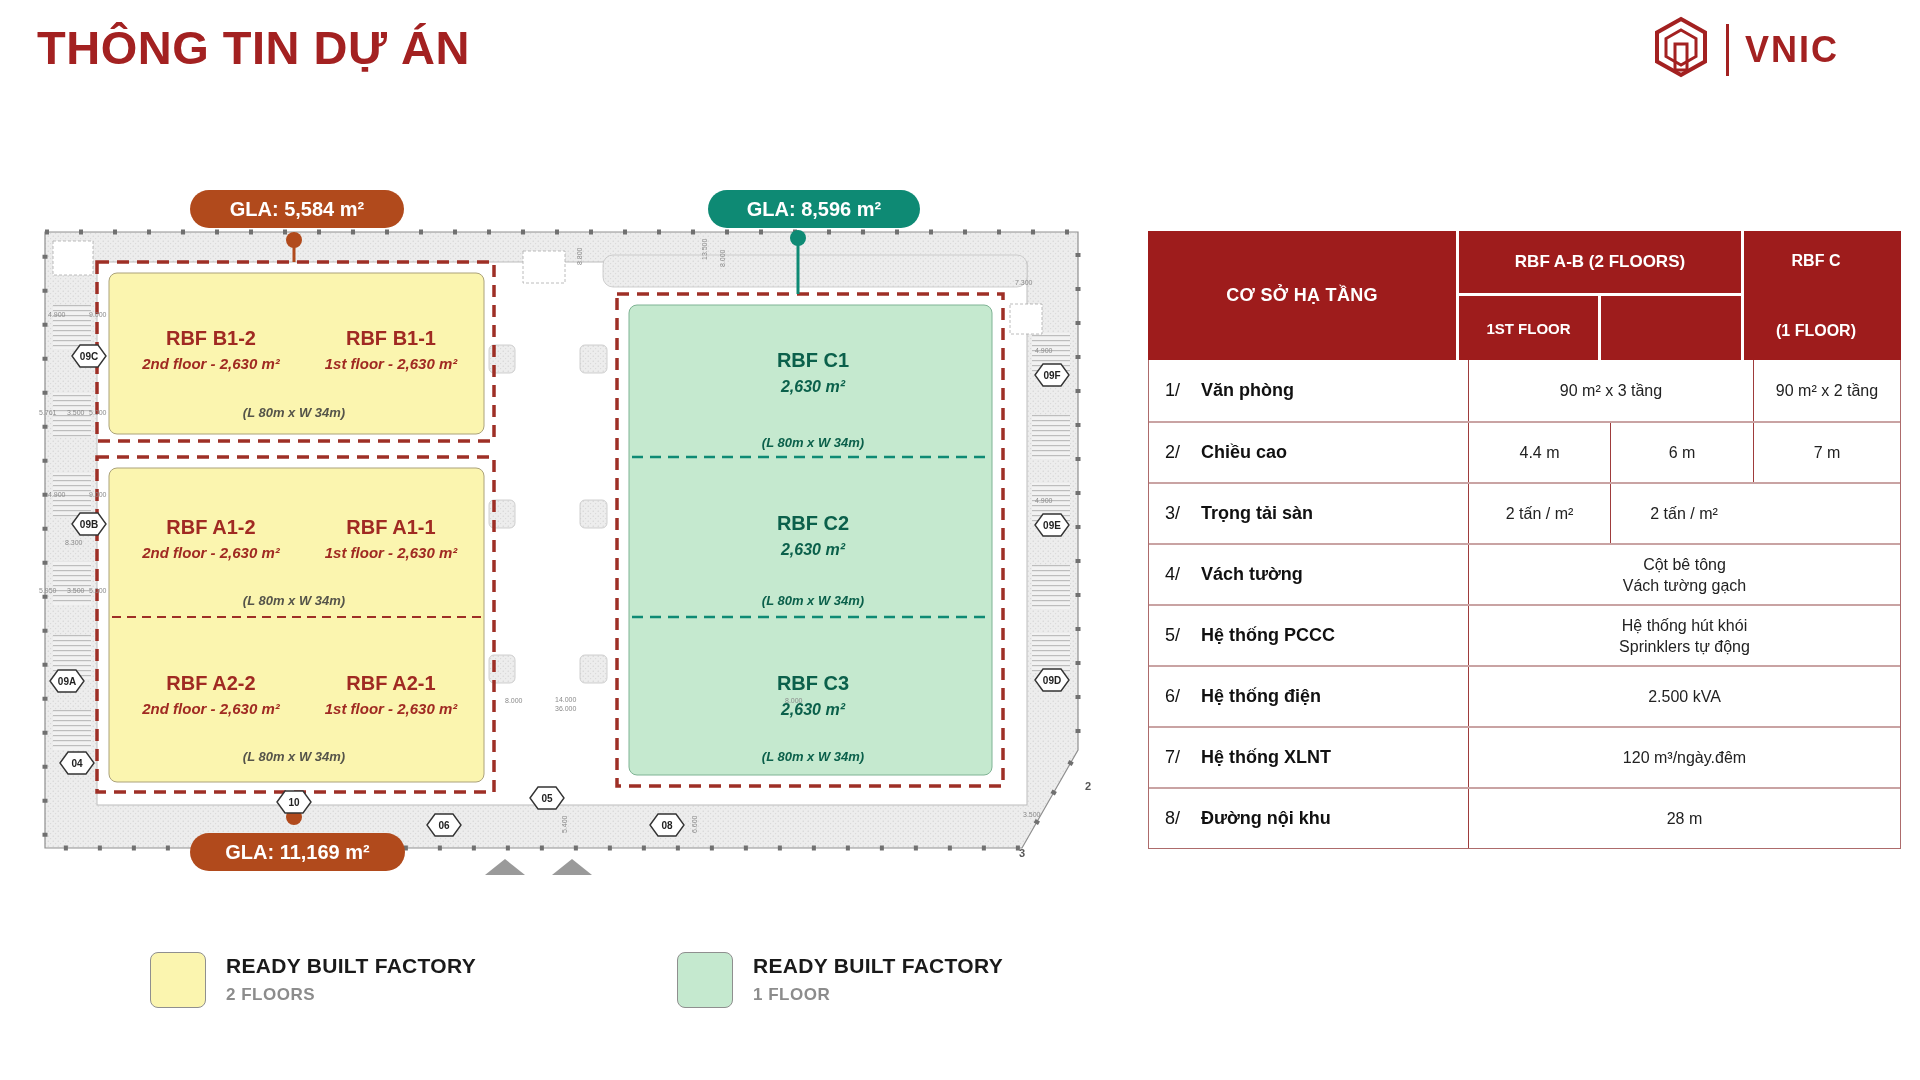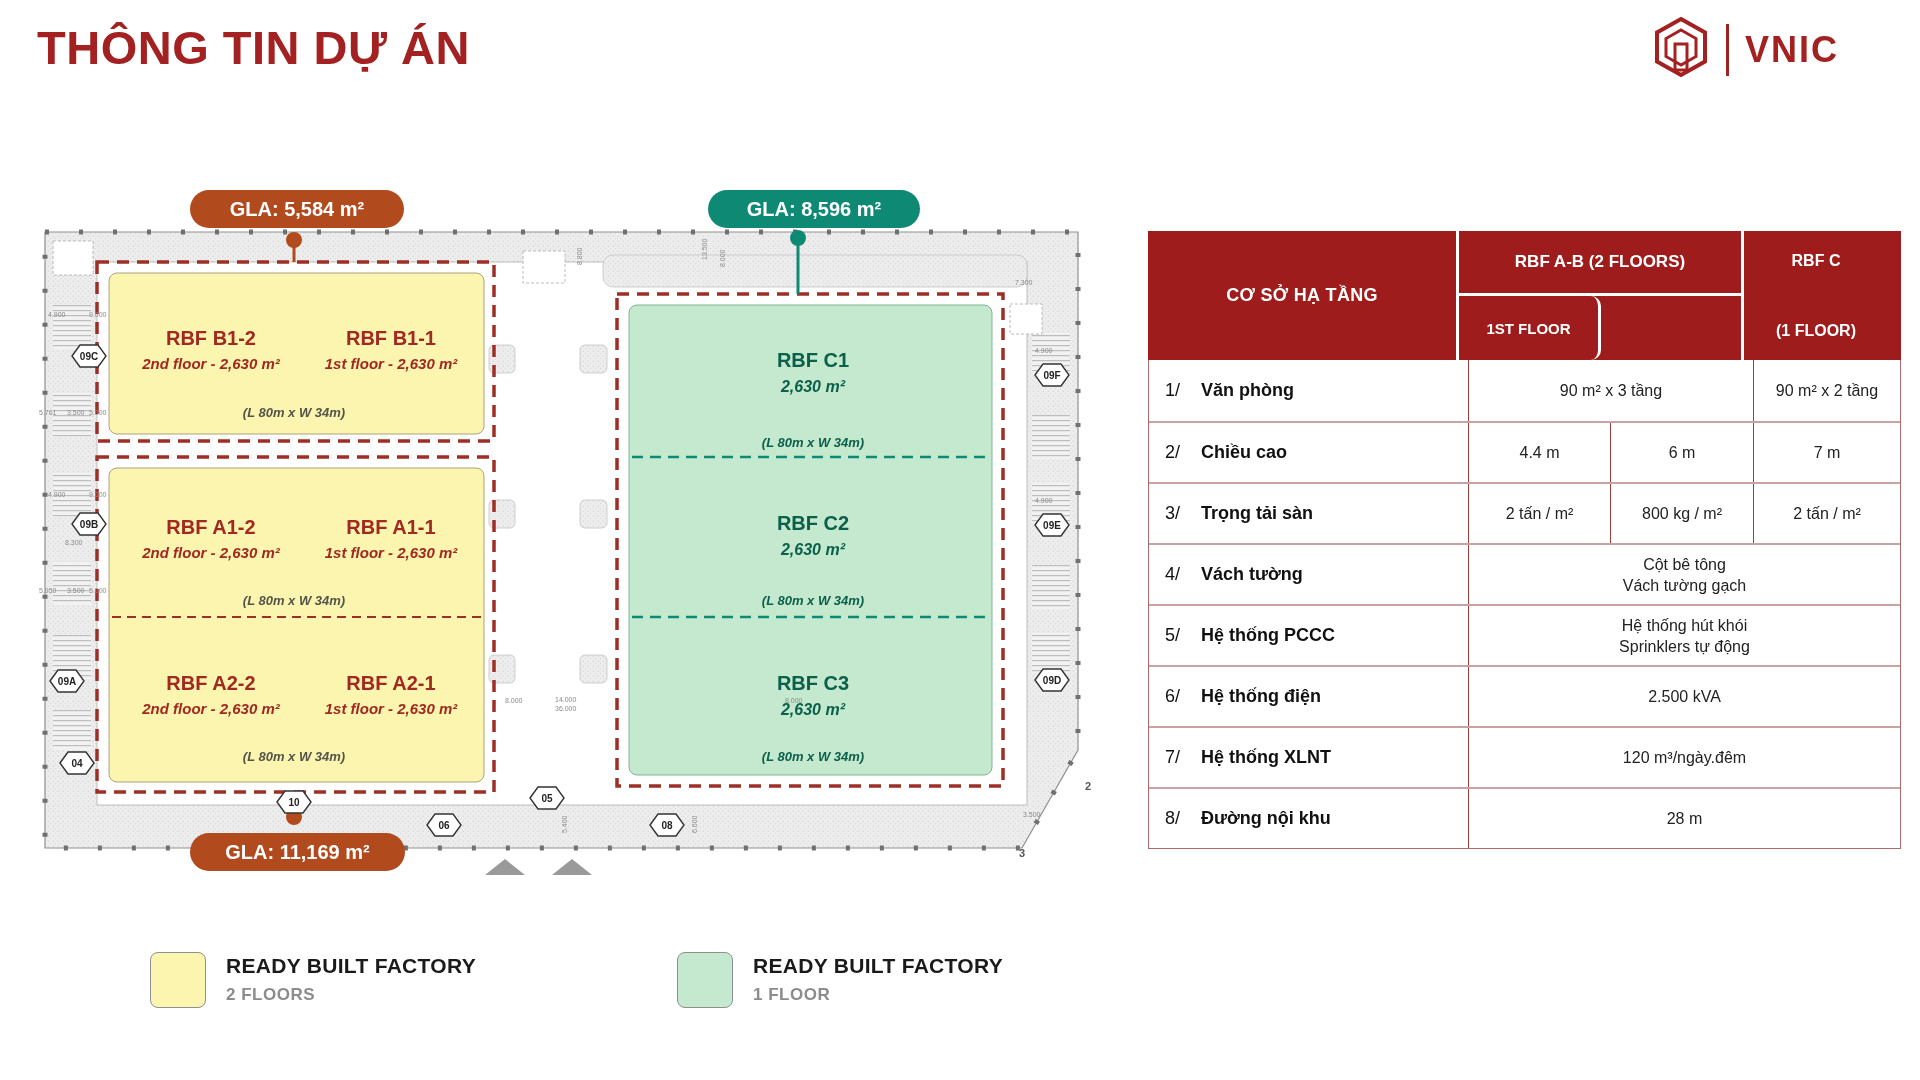--- a/index.html
+++ b/index.html
@@ -45,21 +45,21 @@
   
   .spec-table { position:absolute; left:1148px; top:231px; width:753px; z-index:4; }
   .thead { display:flex; background:#9E1C1C; color:#fff; height:129px; }
   .th-col1 { width:311px; display:flex; align-items:center; justify-content:center;
     border-right:3px solid #fff; font-size:18px; font-weight:bold; letter-spacing:.3px; }
   .th-mid { width:285px; display:flex; flex-direction:column; border-right:3px solid #fff; }
   .th-group { height:65px; display:flex; align-items:center; justify-content:center;
     border-bottom:3px solid #fff; font-size:17px; font-weight:bold; }
   .th-sub { display:flex; flex:1; }
   .th-sub > div { display:flex; align-items:center; justify-content:center; font-size:15px; font-weight:bold; }
-  .th-sub1 { width:142px; border-right:3px solid #fff;border-radius:10px; }
+  .th-sub1 { width:142px; border-right:3px solid #fff; }
   .th-sub2 { width:140px; }
   .th-col4 { width:144px; display:flex; flex-direction:column; align-items:center; justify-content:center;
     font-size:16px; font-weight:bold; line-height:22px;gap:48px; }
   .tbody { border-left:1px solid #AD6B6B; border-right:1px solid #AD6B6B; border-bottom:1px solid #AD6B6B; background:#fff; }
   .trow { display:flex; height:61px; }
   .trow + .trow { border-top:2px solid #C9A3A3; }
   .td-label { width:320px; border-right:1px solid #9E3B3B; display:flex; align-items:center; padding-left:16px; color:#111; }
   .td-label .no { width:36px; font-size:18px; }
   .td-label .lbl { font-size:18px; font-weight:bold; }
   .td-val { display:flex; flex-direction:column; align-items:center; justify-content:center;
@@ -318,21 +318,20 @@
         <div class="td-val w1">4.4 m</div>
         <div class="td-val w2">6 m</div>
         <div class="td-val w3">7 m</div>
       </div>
       <div class="trow">
         <div class="td-label">
             <span class="no">3/</span>
             <span class="lbl">Trọng tải sàn</span>
           </div>
         <div class="td-val w1">2 tấn / m²</div>
-        <div class="td-val w2">800 kg / m²</div>
         <div class="td-val w3">2 tấn / m²</div>
       </div>
       <div class="trow">
         <div class="td-label">
             <span class="no">4/</span>
             <span class="lbl">Vách tường</span>
           </div>
         <div class="td-val wfull">
           <span>Cột bê tông</span>
           <span>Vách tường gạch</span>

